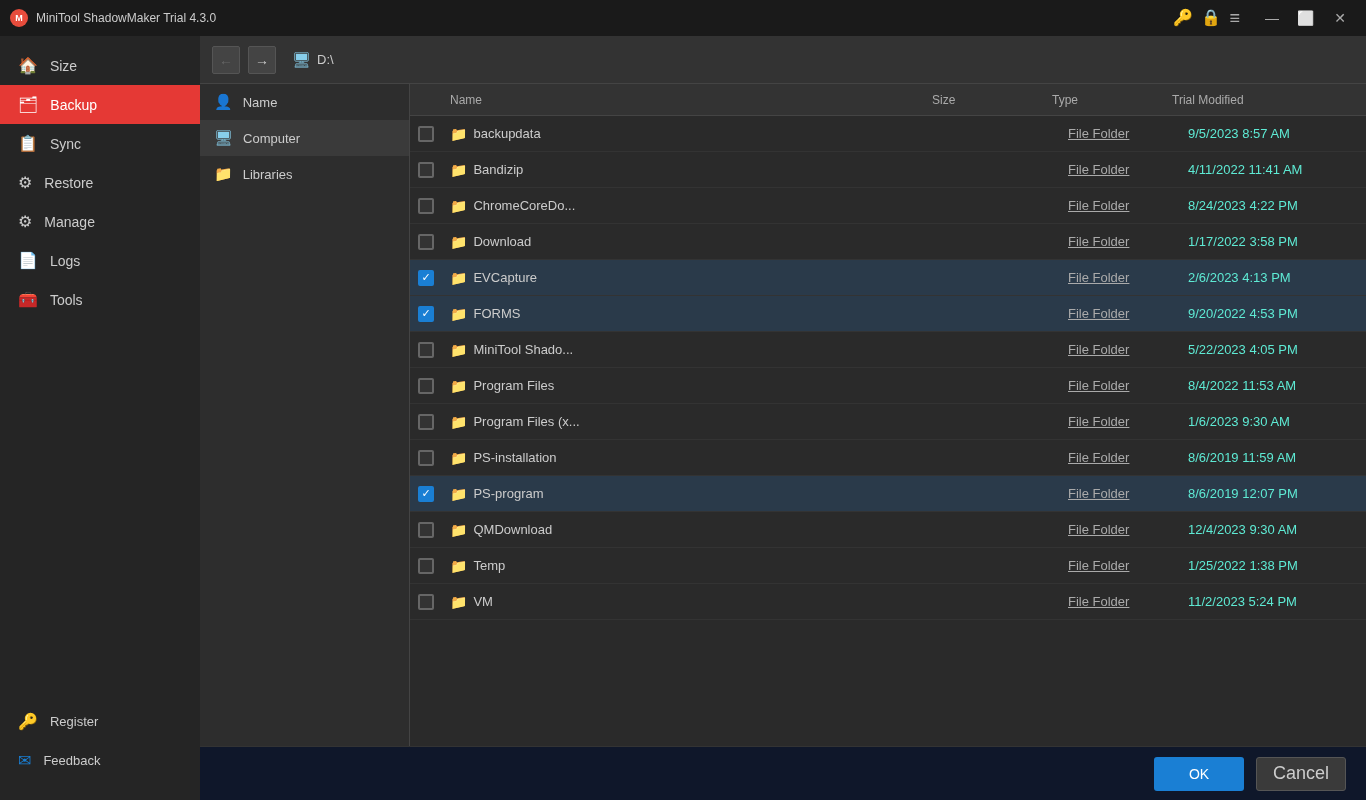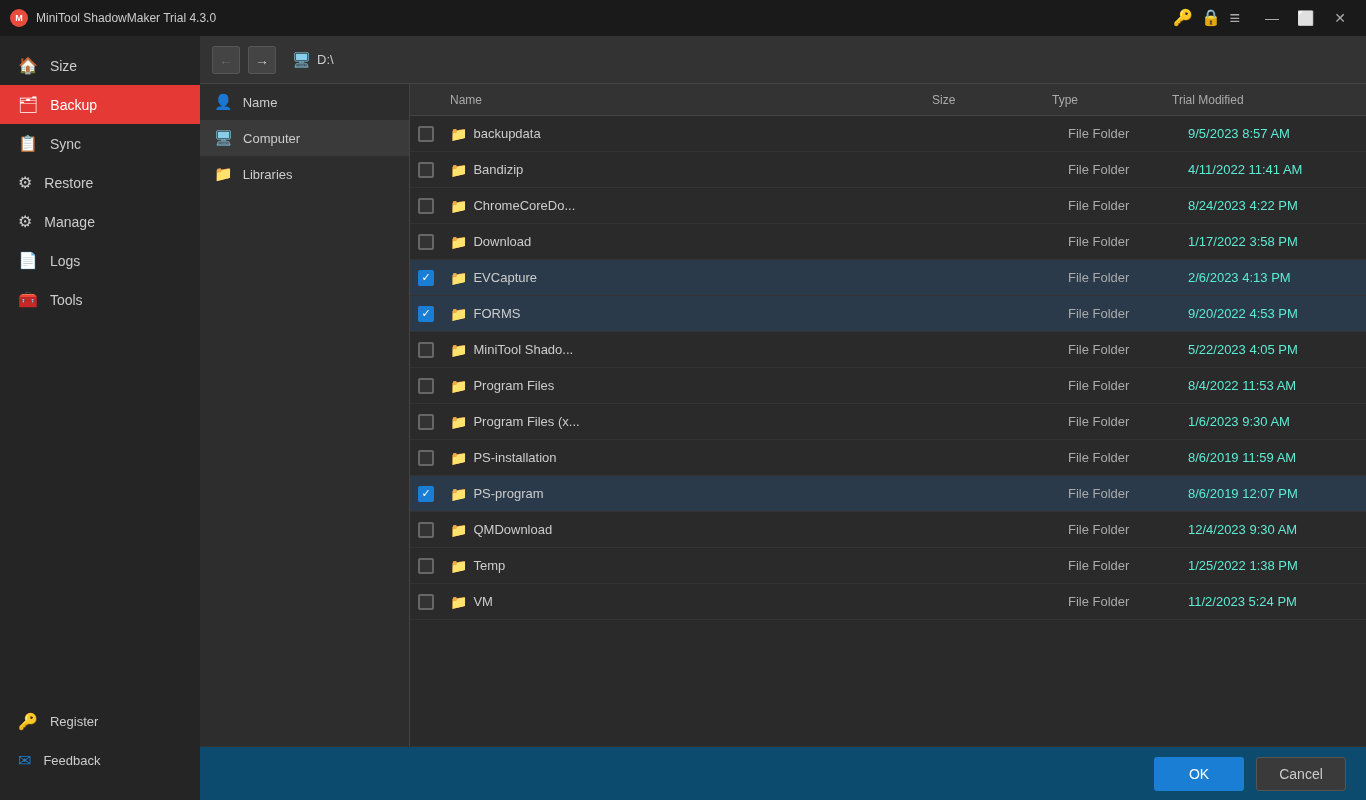--- a/index.html
+++ b/index.html
@@ -191,21 +191,21 @@
     }
     .file-row.checked-row { background: #2a3a4a; }
     .file-row .row-check { width: 32px; }
     .file-row .row-name {
       flex: 1; min-width: 0;
       display: flex; align-items: center; gap: 6px;
       white-space: nowrap; overflow: hidden; text-overflow: ellipsis;
     }
     .file-row .folder-icon { color: #87ceeb; font-size: 14px; flex-shrink: 0; }
     .file-row .row-size { width: 120px; }
-    .file-row .row-type { width: 120px; color: #aaa; }
+    .file-row .row-type { width: 120px; color: #aaa; text-decoration: underline; }
     .file-row .row-date { width: 170px; color: #5eead4; }
 
     
     .cb {
       width: 16px; height: 16px;
       border: 2px solid #666;
       border-radius: 2px;
       display: flex; align-items: center; justify-content: center;
       background: #333;
       cursor: pointer;
@@ -223,21 +223,21 @@
     }
 
     
     #file-rows::-webkit-scrollbar { width: 12px; }
     #file-rows::-webkit-scrollbar-track { background: #2a2a2a; }
     #file-rows::-webkit-scrollbar-thumb { background: #555; }
 
     
     #bottombar {
       height: 54px;
-      background: #0c4a6e;
+      background: #0f172a;
       display: flex;
       align-items: center;
       justify-content: flex-end;
       padding: 0 20px;
       gap: 12px;
       border-top: 1px solid #333;
     }
     .btn-ok {
       width: 90px; height: 34px;
       background: #1a7fd4;
@@ -247,21 +247,21 @@
       cursor: pointer;
       font-size: 14px;
     }
     .btn-cancel {
       width: 90px; height: 34px;
       background: #3a3a3a;
       color: #ccc;
       border: 1px solid #555;
       border-radius: 3px;
       cursor: pointer;
-      font-size: 14px;
+      font-size: 18px;
     }
   </style>
 </head>
 <body>
 
 <div id="titlebar">
   <div class="app-icon">M</div>
   <span class="title-text">MiniTool ShadowMaker Trial 4.3.0</span>
   <div class="title-icons">
     <span style="color:#d4a017;">🔑</span>

